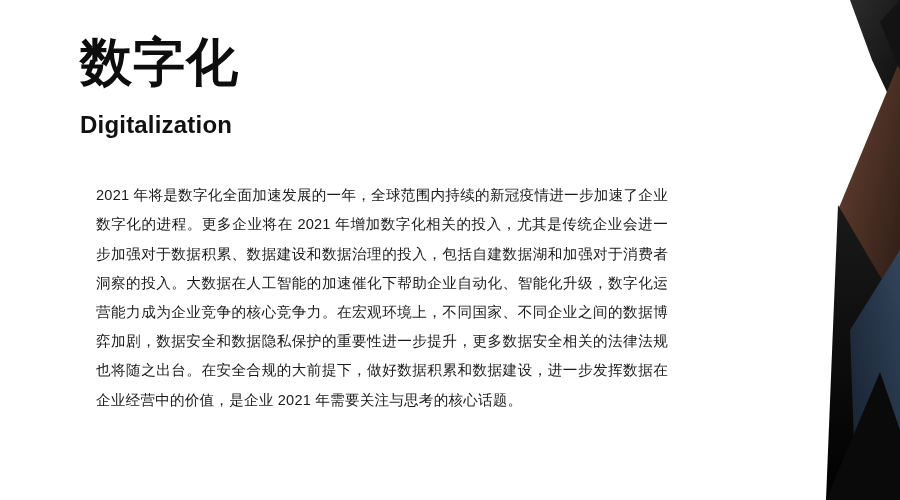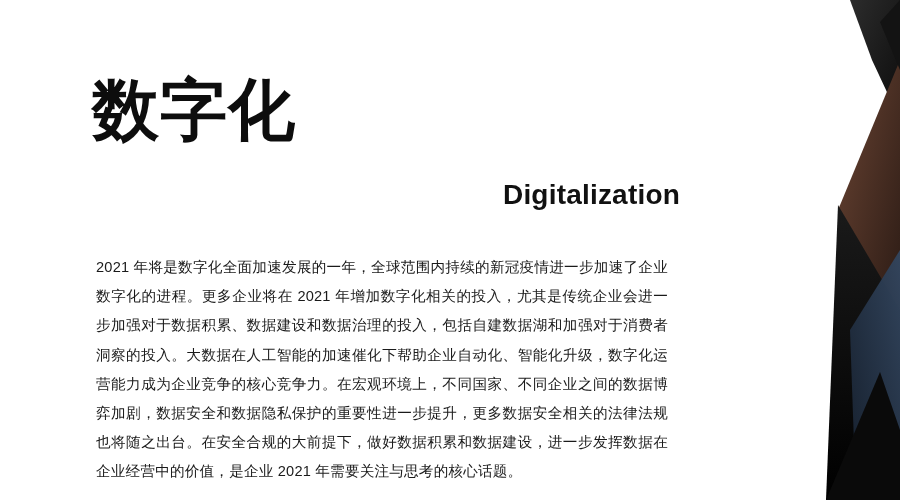--- a/index.html
+++ b/index.html
@@ -33,38 +33,37 @@
   .deco svg {
     display: block;
   }
   .content {
     position: absolute;
     left: 80px;
     top: 0;
     width: 600px;
   }
   .title-cn {
-    margin: 12px;
-    padding-top: 60px;
+    margin: 0;
+    padding-top: 33px;
     font-family: "Liberation Sans", sans-serif;
     font-weight: bold;
-    font-size: 67px;
+    font-size: 52px;
     line-height: 1.12;
     letter-spacing: 1px;
     color: #0d0d0d;
   }
   .title-en {
     margin: 0;
     padding-top: 20px;
     font-family: "Liberation Sans", sans-serif;
     font-weight: bold;
-    font-size: 28px;
+    font-size: 24px;
     letter-spacing: 0.2px;
     color: #111111;
-    text-align: right;
   }
   .body-text {
     margin: 16px;
     padding-top: 26px;
     width: 572px;
     font-family: "Liberation Sans", sans-serif;
     font-size: 14.6px;
     line-height: 2.0;
     color: #1a1a1a;
     letter-spacing: 0.2px;

